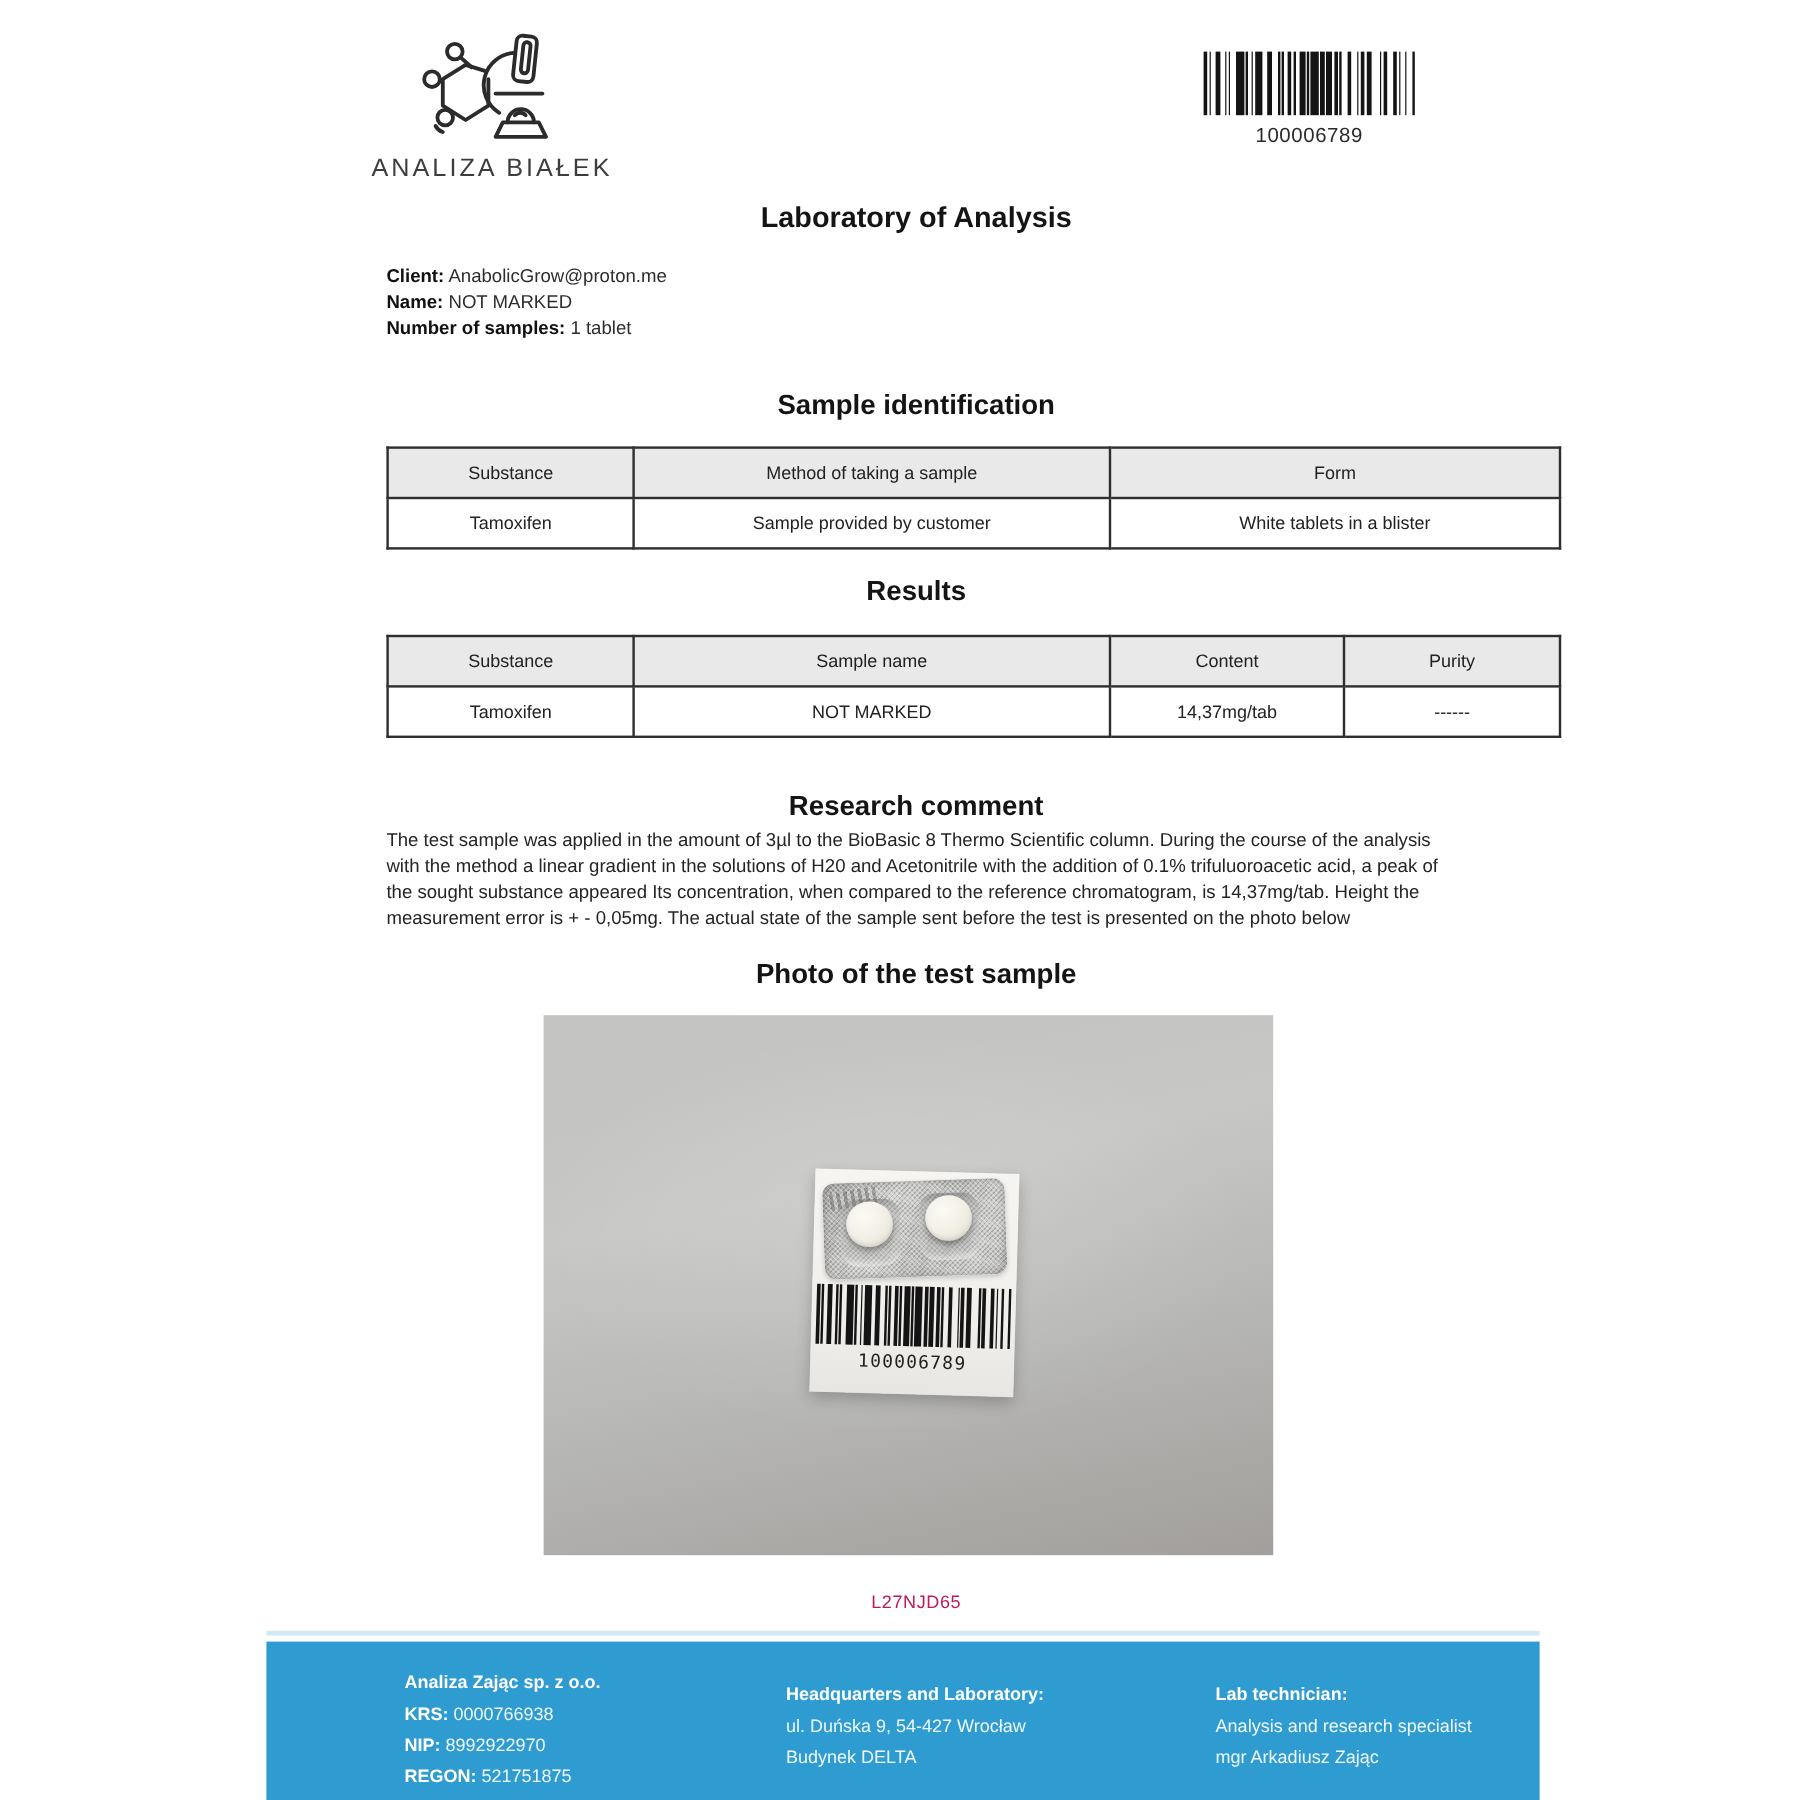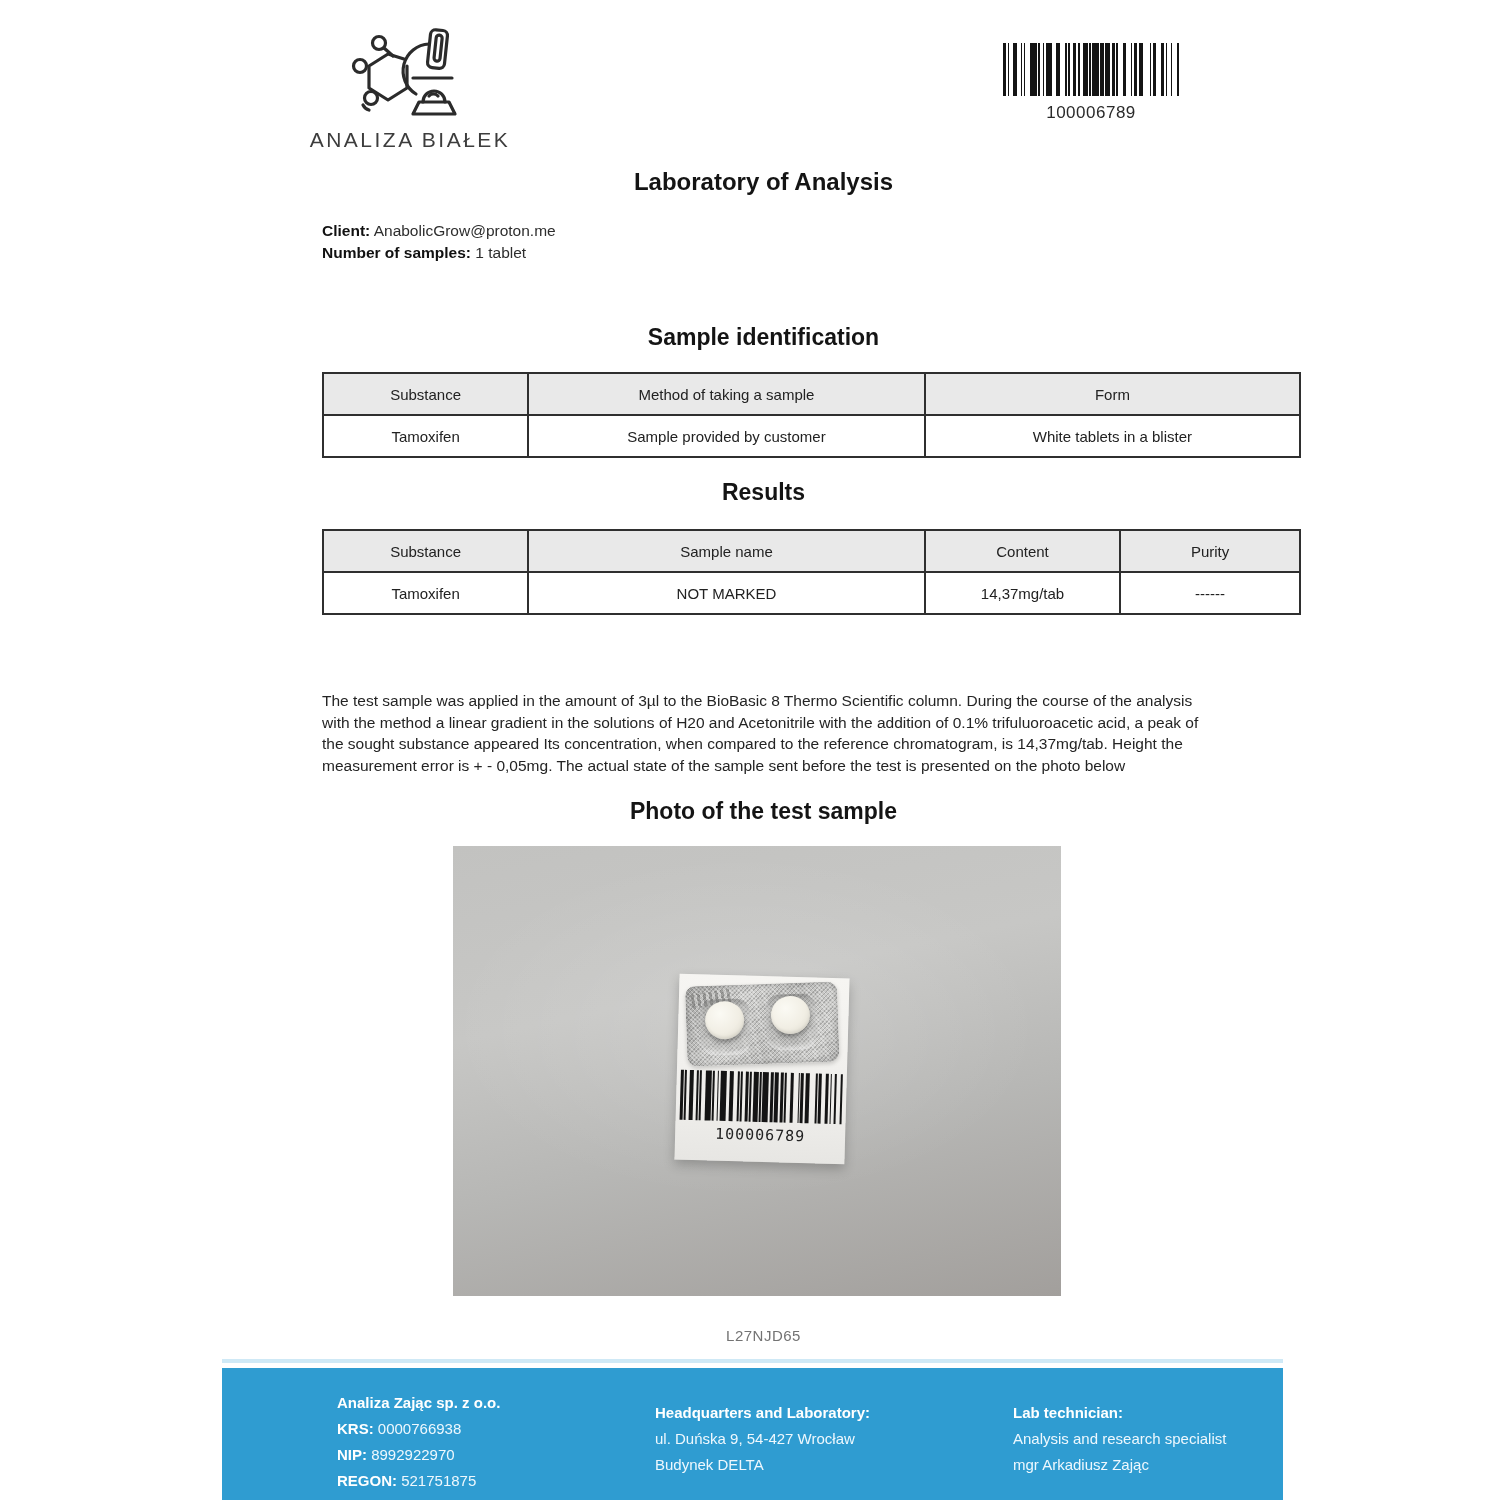--- a/index.html
+++ b/index.html
@@ -72,21 +72,21 @@
   .tablet.t2{left:85px;top:13px;}
   .photo-barcode{position:absolute;left:4px;top:96px;width:162px;}
   .photo-barcode .barcode{height:50px;}
   .photo-barcode-num{margin-top:4px;text-align:center;
     font-family:"DejaVu Sans Mono", monospace;font-size:15px;color:#222;letter-spacing:1px;}
 
   
   .password-label{position:absolute;left:322px;top:1296px;width:883px;text-align:center;
     font-size:16px;font-weight:bold;color:#161616;}
   .password-value{position:absolute;left:322px;top:1327px;width:883px;text-align:center;
-    font-size:15px;color:#737373;letter-spacing:.5px;}
+    font-size:15px;color:#be185d;letter-spacing:.5px;}
 
   
   .footer-accent-line{position:absolute;left:222px;top:1359px;width:1061px;height:4px;background:#cfe9f6;}
   .footer-band{position:absolute;left:222px;top:1368px;width:1061px;height:132px;background:#2f9cd1;
     color:#ffffff;font-size:15px;line-height:26px;}
   .fcol{position:absolute;top:22px;}
   .fcol.c1{left:115px;}
   .fcol.c2{left:433px;top:32px;}
   .fcol.c3{left:791px;top:32px;}
   .ftitle{font-weight:bold;color:#ffffff;}
@@ -191,20 +191,21 @@
         <i class="sp" style="width:2.727272727272727%"></i>
         <i class="" style="width:0.9090909090909091%"></i>
       </div>
     <div class="barcode-top-num">100006789</div>
   </div>
 
   <div class="doc-title">Laboratory of Analysis</div>
 
   <div class="info-col info-left">
     <div><span class="lbl">Client:</span> <span class="val">AnabolicGrow@proton.me</span></div>
+    <div><span class="lbl">Name:</span> <span class="val">NOT MARKED</span></div>
     <div><span class="lbl">Number of samples:</span> <span class="val">1 tablet</span></div>
   </div>
 
   <div class="section-heading" style="top:324px;">Sample identification</div>
   <table class="lab" style="top:372px;">
     <colgroup>
         <col style="width:21%">
         <col style="width:40.6%">
         <col style="width:38.4%">
       </colgroup>
@@ -239,20 +240,21 @@
     </tr>
     <tr>
       <td>Tamoxifen</td>
       <td>NOT MARKED</td>
       <td>14,37mg/tab</td>
       <td>------</td>
     </tr>
   </tbody>
     </table>
 
+  <div class="section-heading" style="top:658px;">Research comment</div>
   <div class="research-text">The test sample was applied in the amount of 3µl to the BioBasic 8 Thermo Scientific column. During the course of the analysis with the method a linear gradient in the solutions of H20 and Acetonitrile with the addition of 0.1% trifuluoroacetic acid, a peak of the sought substance appeared Its concentration, when compared to the reference chromatogram, is 14,37mg/tab. Height the measurement error is + - 0,05mg. The actual state of the sample sent before the test is presented on the photo below</div>
 
   <div class="section-heading" style="top:798px;">Photo of the test sample</div>
   <div class="photo">
     <div class="photo-card">
       <div class="blister">
         <div class="stamp"></div>
         <div class="pocket p1"></div>
         <div class="pocket p2"></div>
         <div class="tablet t1"></div>

